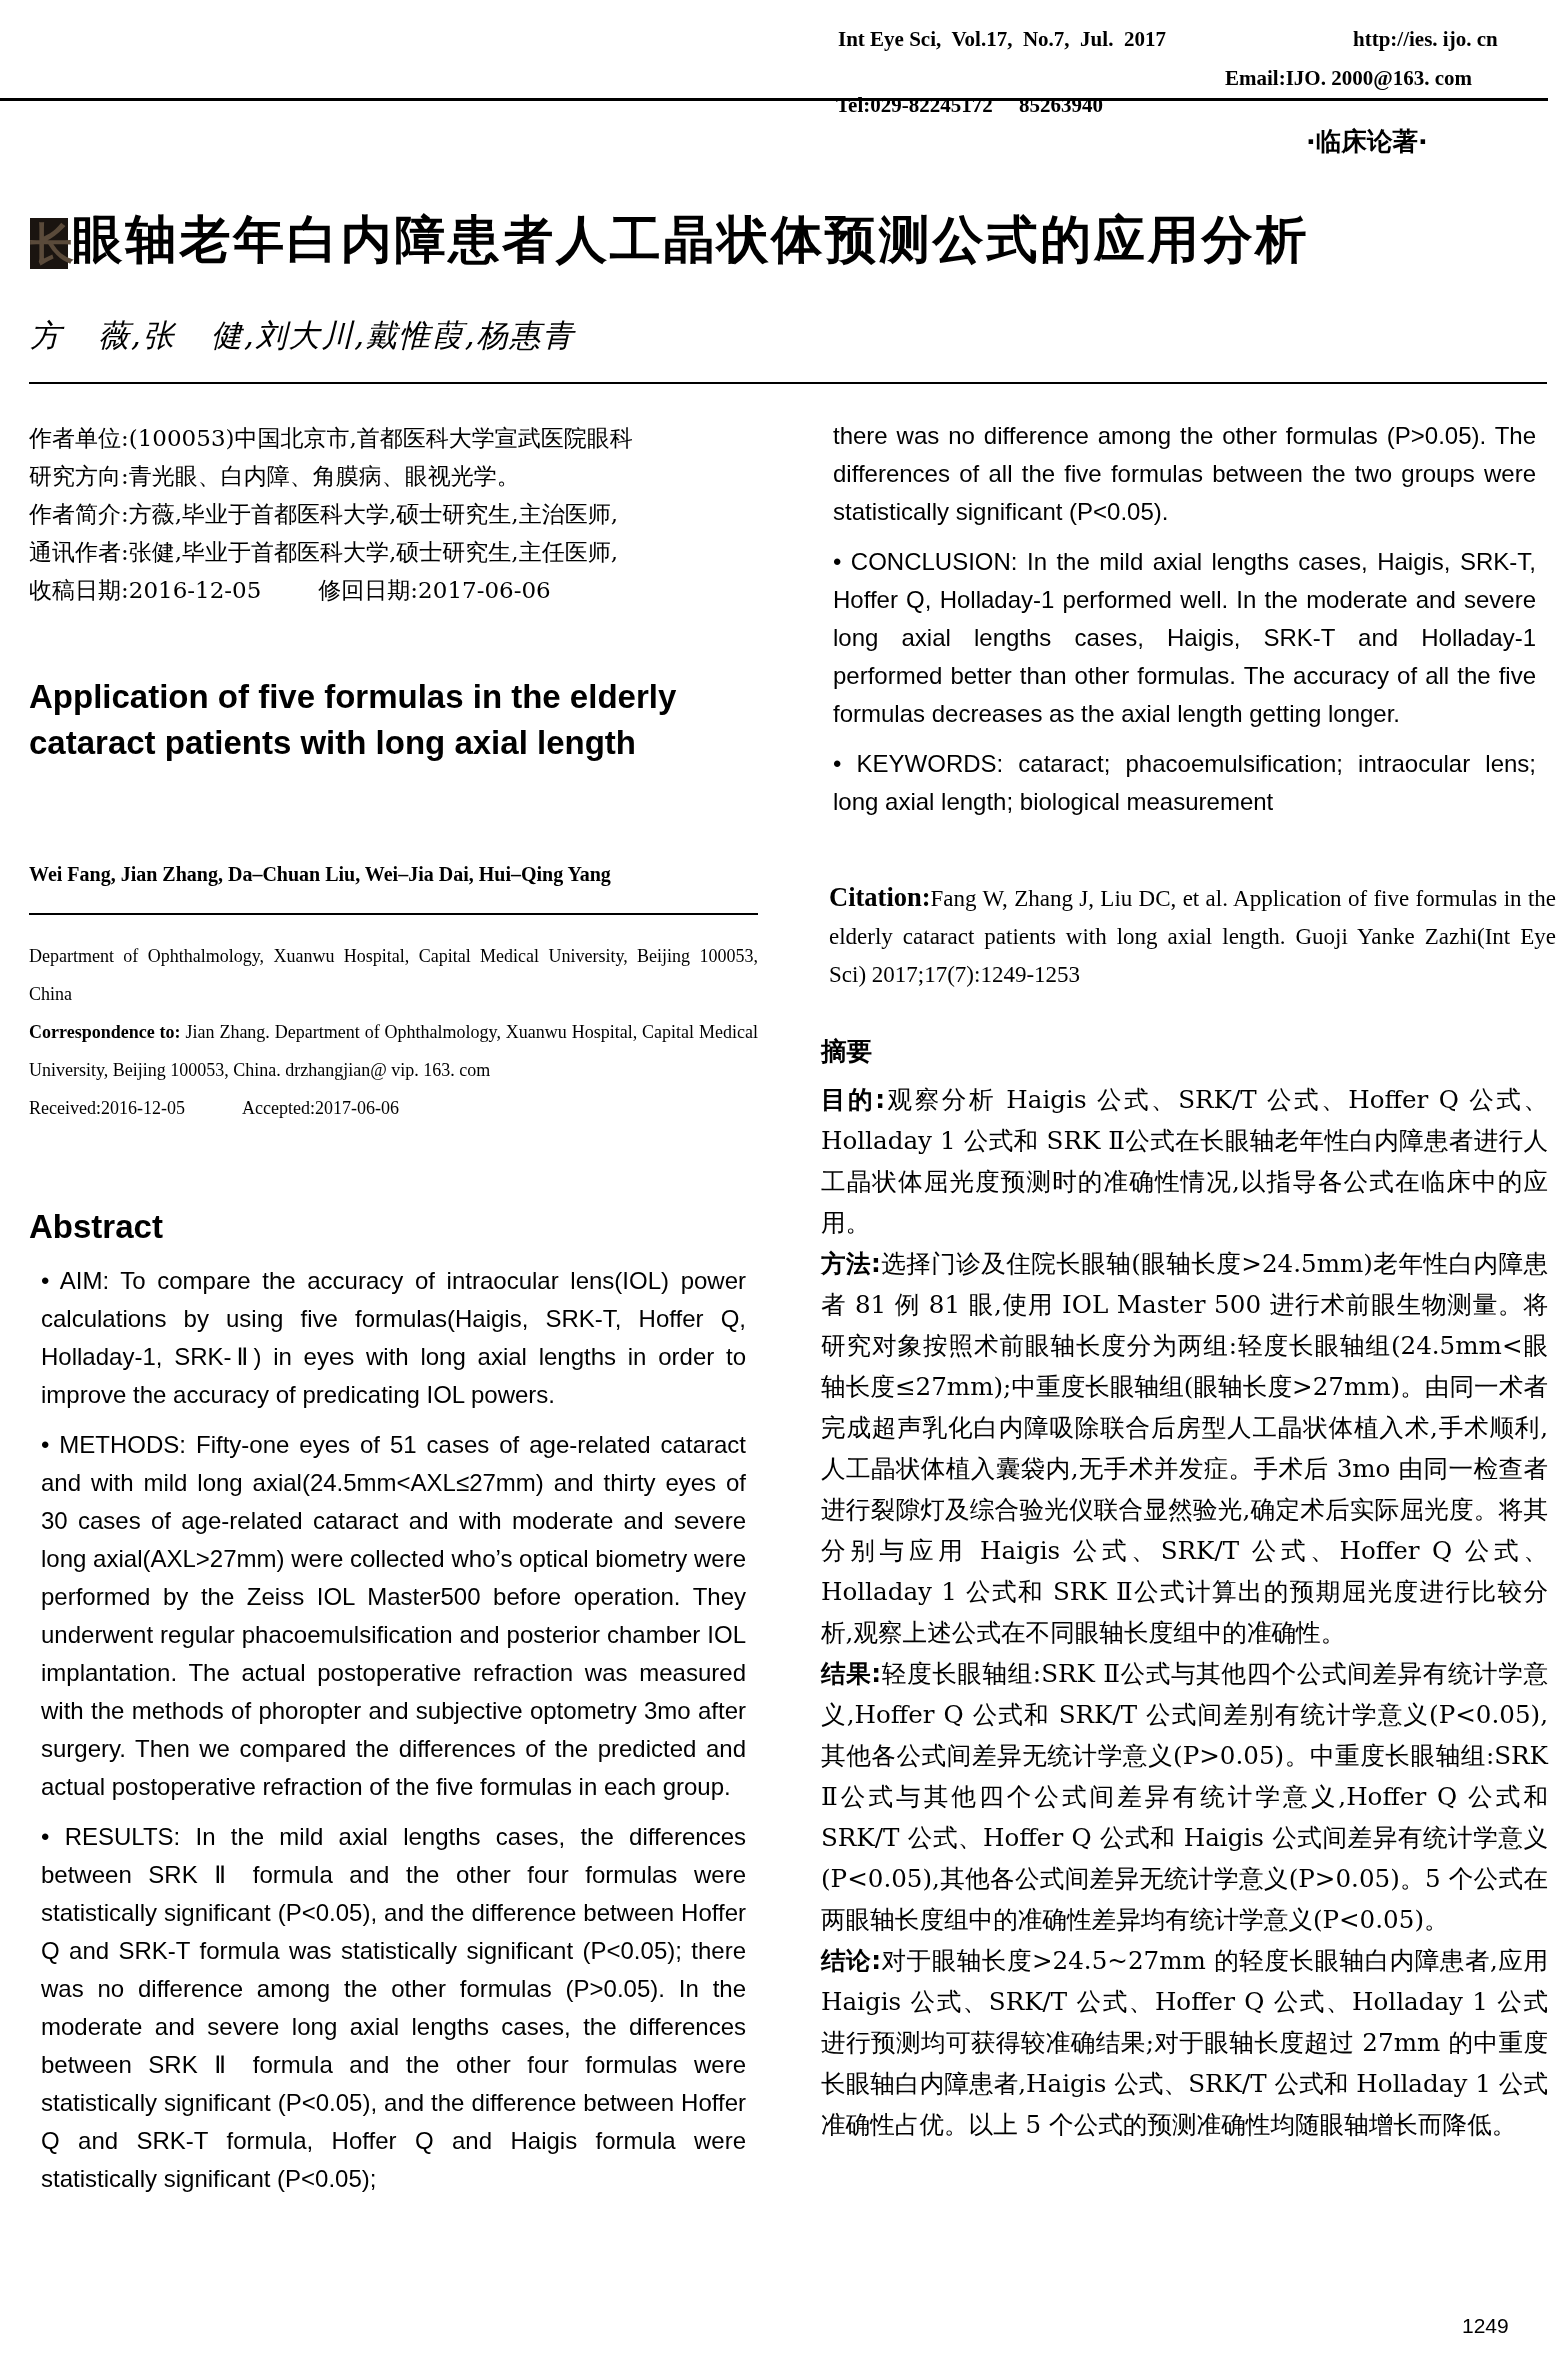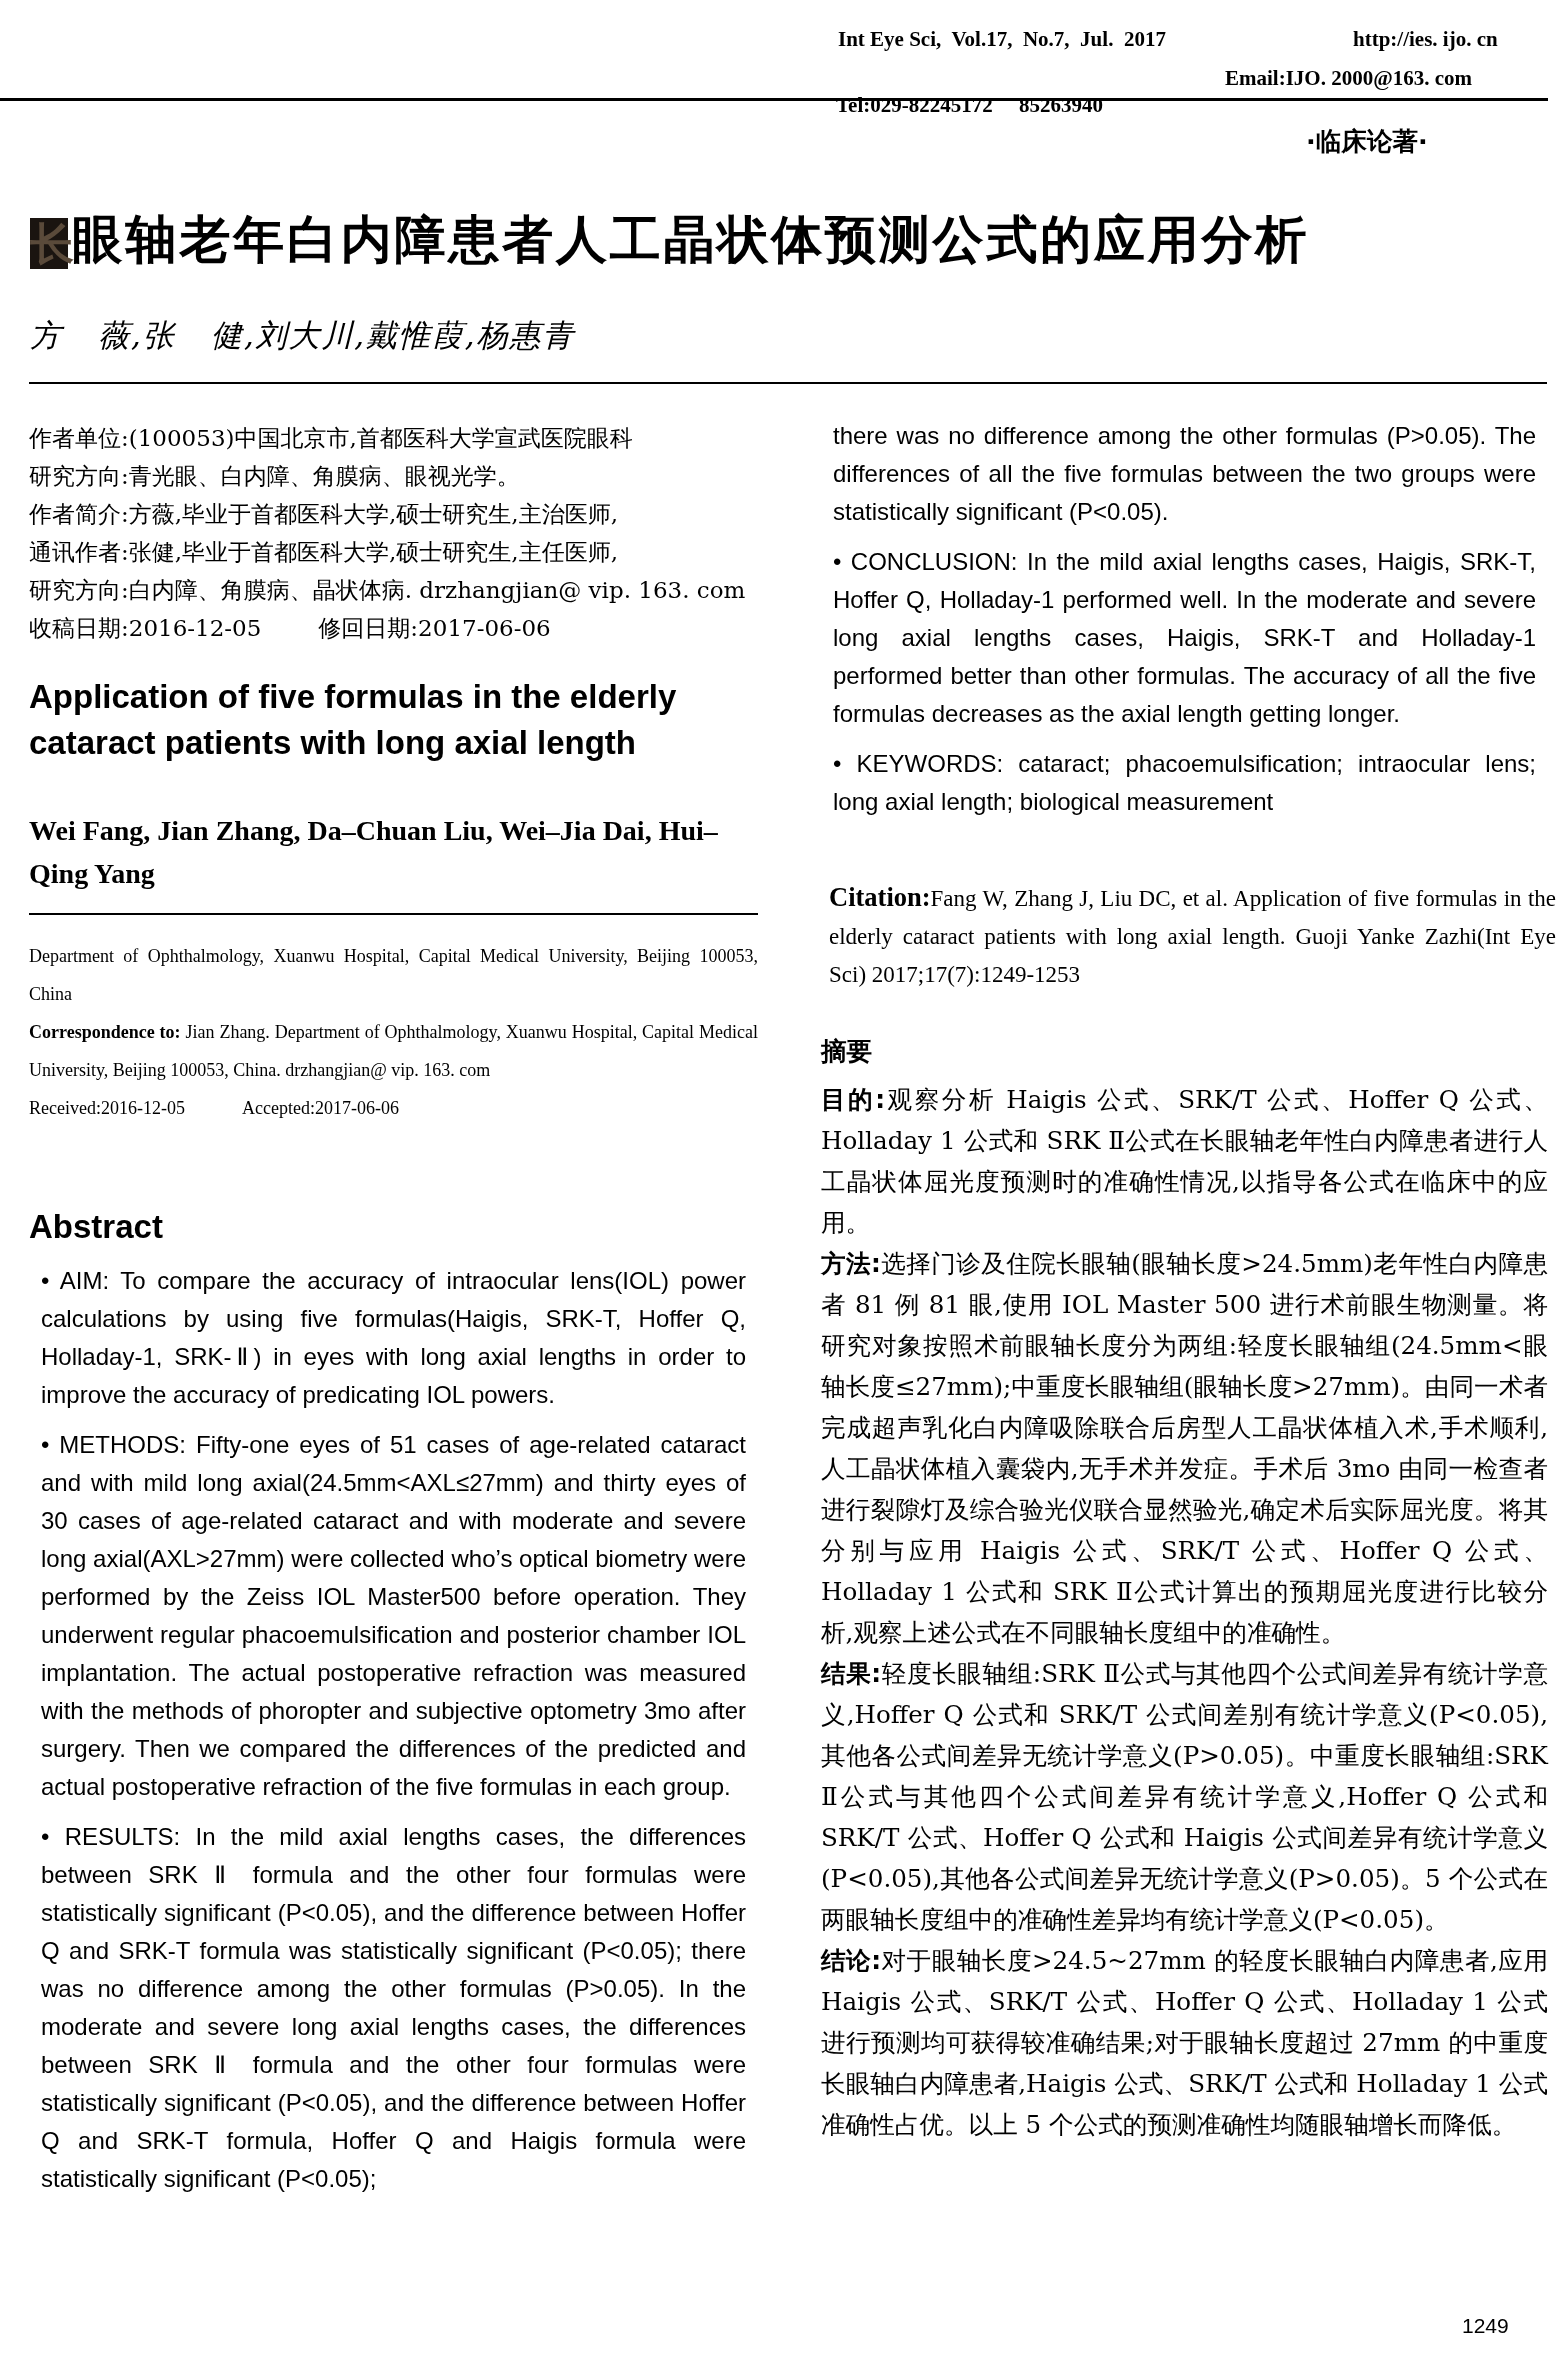--- a/index.html
+++ b/index.html
@@ -12,21 +12,21 @@
   .rule-thick { position: absolute; background: #000; }
   .section-tag { font-family: "DejaVu Sans", sans-serif; font-size: 25.6px; font-weight: bold; }
   .cn-title { font-family: "DejaVu Sans", sans-serif; font-size: 51px; font-weight: bold; letter-spacing: 2.8px; white-space: nowrap; }
   .title-badge { display: inline-block; width: 38px; height: 51px; background: #1a1410; color: #5a4a3a; font-size: 44px; line-height: 51px; text-align: center; vertical-align: middle; margin-right: 3.8px; }
   .cn-authors { font-family: "DejaVu Serif", serif; font-size: 31px; font-style: italic; letter-spacing: 1.9px; white-space: pre; }
   .col { position: absolute; }
   .left { left: 29px; width: 729px; }
   .right { left: 821px; width: 727px; }
   .cn-small { font-family: "DejaVu Serif", serif; font-size: 23px; line-height: 38px; }
   .en-title { font-family: "Liberation Sans", sans-serif; font-weight: bold; font-size: 33px; line-height: 46px; }
-  .en-authors { font-family: "Liberation Serif", serif; font-weight: bold; font-size: 28px; line-height: 43px; }
+  .en-authors { font-family: "Liberation Serif", serif; font-weight: bold; font-size: 20px; line-height: 43px; margin-top: 44px; }
   .en-affil { font-family: "Liberation Serif", serif; font-size: 18px; line-height: 38px; text-align: justify; }
   .en-affil b { font-weight: bold; }
   .abs-head { font-family: "Liberation Sans", sans-serif; font-weight: bold; font-size: 33px; line-height: 43px; }
   .en-body { font-family: "Liberation Sans", sans-serif; font-size: 24px; line-height: 38px; text-align: justify; }
   .en-body p { margin: 12px; }
   .cite { font-family: "Liberation Serif", serif; font-size: 23px; line-height: 38px; text-align: justify; }
   .cite b { font-family: "Liberation Serif", serif; font-weight: bold; font-size: 26.5px; }
   .cn-head { font-family: "DejaVu Sans", sans-serif; font-weight: bold; font-size: 25.6px; }
   .cn-body { font-family: "DejaVu Serif", serif; font-size: 24.6px; line-height: 41px; text-align: justify; margin-top: 8px; }
   .cn-body p { margin: 0; }
@@ -47,21 +47,20 @@
   <span class="title-badge">长</span><span>眼轴老年白内障患者人工晶状体预测公式的应用分析</span>
 </div>
 <div class="abs cn-authors" style="left:30px; top:315px;">方   薇,张   健,刘大川,戴惟葭,杨惠青</div>
 <div class="rule-thick" style="left:29px; top:382px; width:1518px; height:1.9px;"></div>
 
 <div class="col left" style="top:419px;">
   <div class="cn-small">作者单位:(100053)中国北京市,首都医科大学宣武医院眼科</div>
   <div class="cn-small">研究方向:青光眼、白内障、角膜病、眼视光学。</div>
   <div class="cn-small">作者简介:方薇,毕业于首都医科大学,硕士研究生,主治医师,</div>
   <div class="cn-small">通讯作者:张健,毕业于首都医科大学,硕士研究生,主任医师,</div>
-  <div class="cn-small">研究方向:白内障、角膜病、晶状体病. drzhangjian@ vip. 163. com</div>
   <div class="cn-small">
     <span>收稿日期:2016-12-05</span><span style="display:inline-block;width:57px;"></span><span>修回日期:2017-06-06</span>
   </div>
 </div>
 
 <div class="col left en-title" style="top:674px;">Application of five formulas in the elderly cataract patients with long axial length</div>
 <div class="col left en-authors" style="top:809px;">Wei Fang, Jian Zhang, Da–Chuan Liu, Wei–Jia Dai, Hui–Qing Yang</div>
 <div class="rule-thick" style="left:29px; top:913px; width:729px; height:2.4px;"></div>
 
 <div class="col left en-affil" style="top:937px;">

